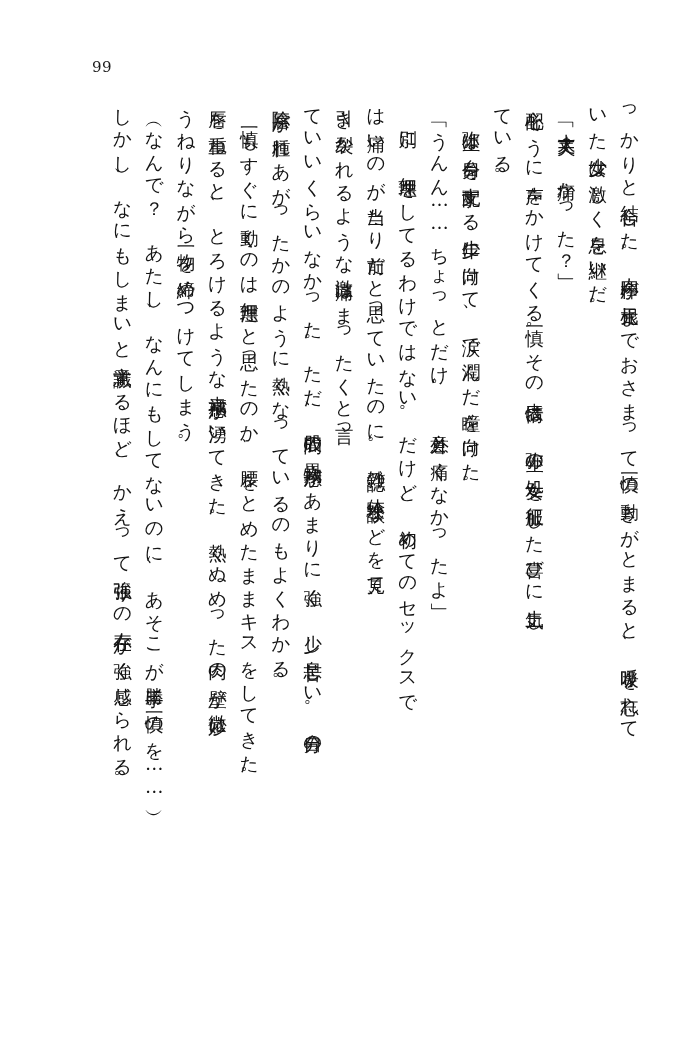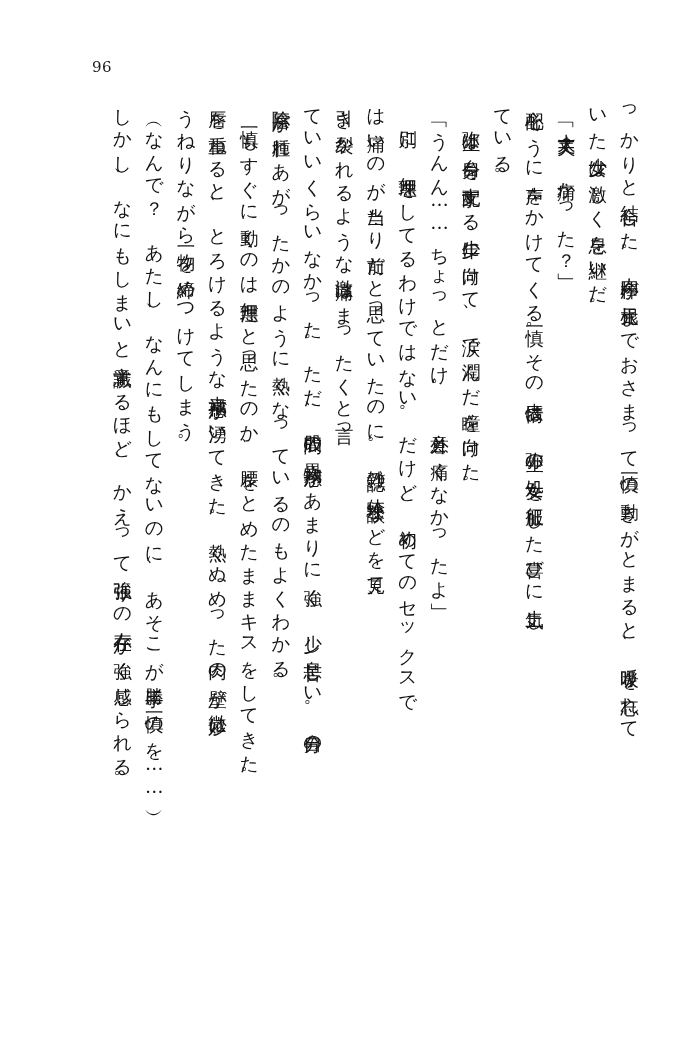--- a/index.html
+++ b/index.html
@@ -55,21 +55,21 @@
     font-weight: 500;
   }
   .column.indent {
     padding-top: 20px;
   }
 </style>
 </head>
 <body>
 
 <div id="page">
-  <div id="page-number">96</div>
+  <div id="page-number">99</div>
   <div id="text-body">
       <div class="column">っかりと結合した。肉棒が根元までおさまって慎一の動きがとまると、呼吸を忘れて</div>
       <div class="column">いた少女は激しく息を継いだ。</div>
       <div class="column indent">「大丈夫？　痛かった？」</div>
       <div class="column">心配そうに声をかけてくる慎一。その表情は、弥生の処女を征服した喜びに上気し</div>
       <div class="column">ている。</div>
       <div class="column indent">弥生は自分を支配する少年に向けて、涙で潤んだ瞳を向けた。</div>
       <div class="column indent">「うんん……ちょっとだけ。　意外と痛くなかったよ」</div>
       <div class="column indent">別に、無理をしてるわけではない。だけど、初めてのセックスで</div>
       <div class="column">は痛いのが当たり前だと思っていたのに。雑誌の体験談などを見て、</div>

